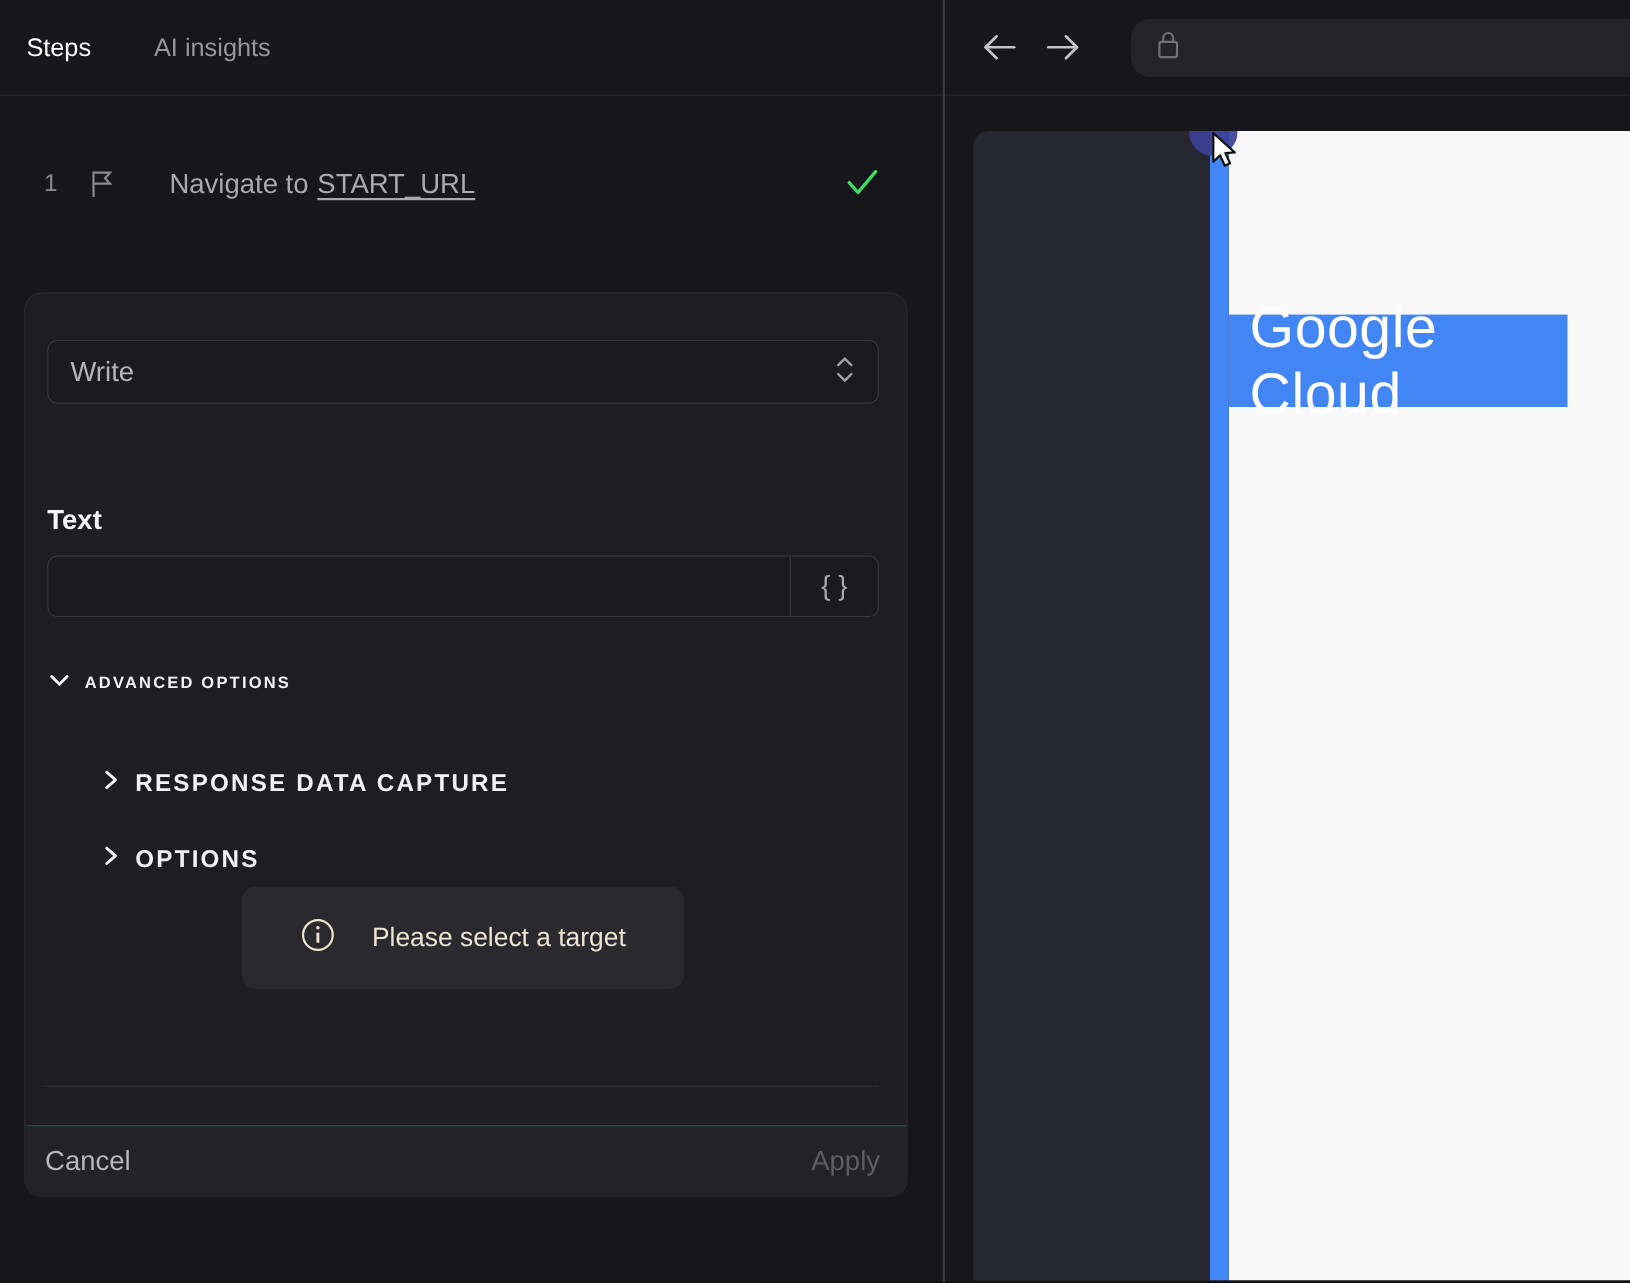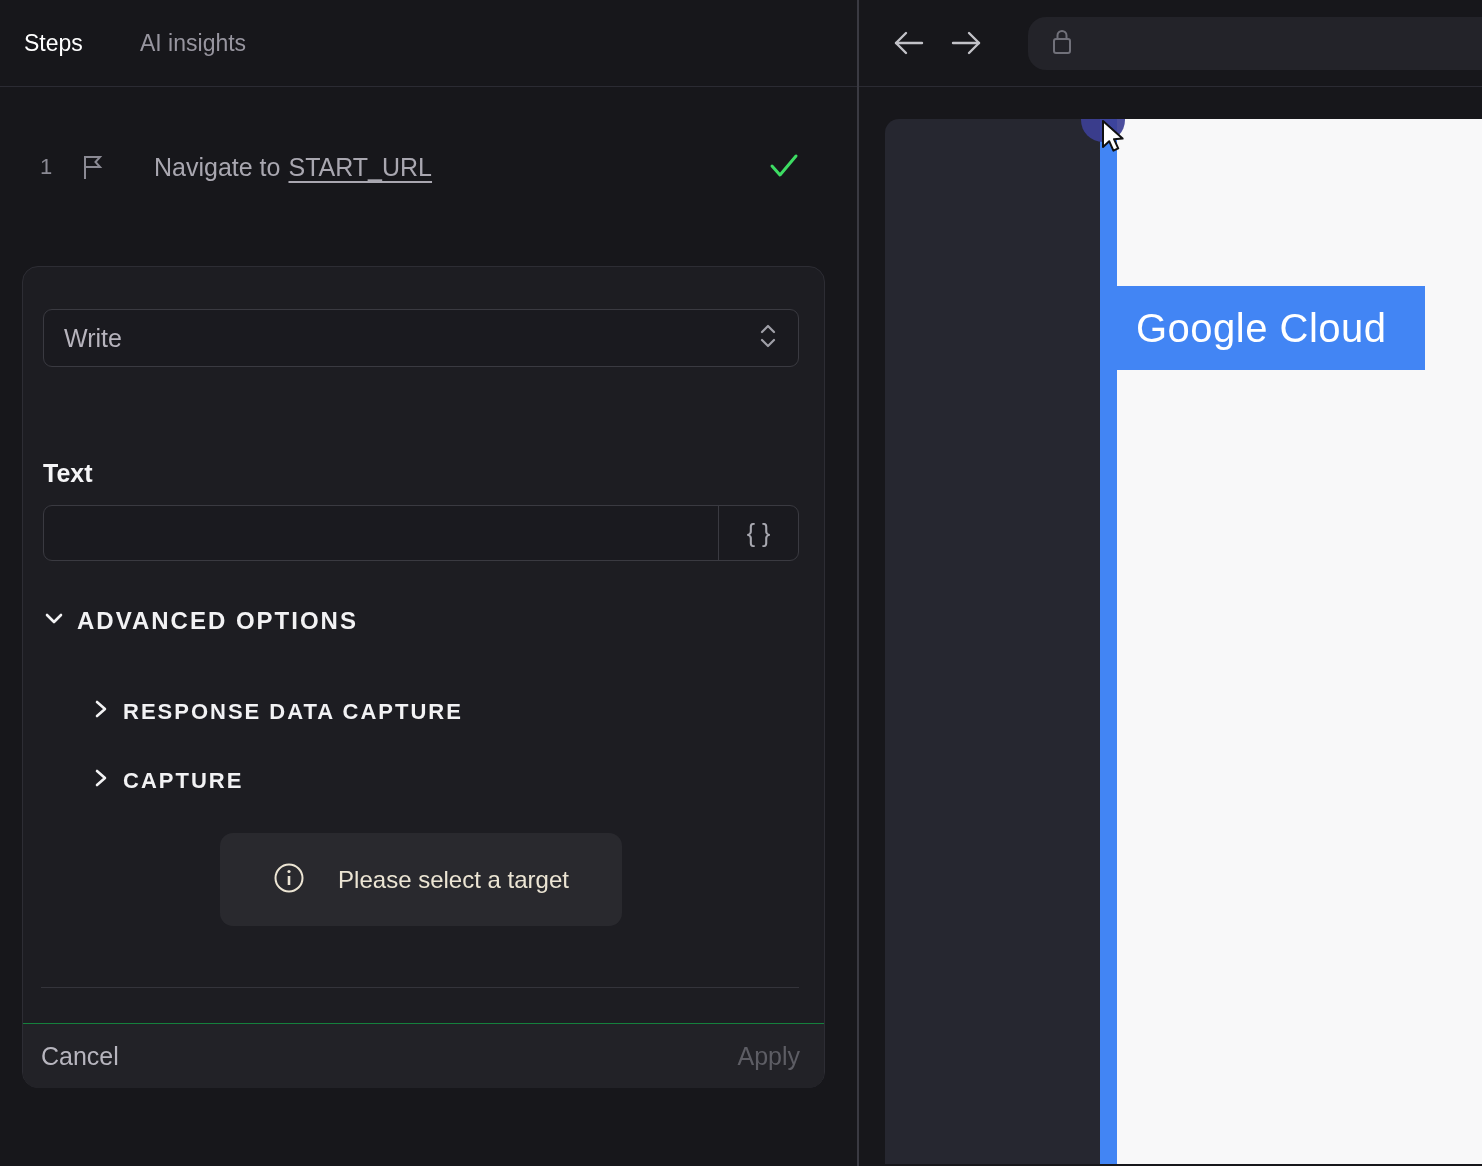--- a/index.html
+++ b/index.html
@@ -31,26 +31,26 @@
   .select .value{flex:1;font-size:25px;color:#b6b3bc;}
   .field-label{position:absolute;left:20px;top:192px;font-size:25px;font-weight:700;color:#f5f5f7;}
   .input-wrap{position:absolute;left:20px;top:238px;width:756px;height:56px;border:1px solid #3a3a41;
               border-radius:9px;background:#1a1a1f;display:flex;align-items:stretch;overflow:hidden;}
   .input-wrap input{flex:1;background:transparent;border:0;outline:none;color:#d6d4dc;font-size:23px;padding:0 16px;}
   .var-btn{width:80px;border-left:1px solid #3a3a41;display:flex;align-items:center;justify-content:center;
            color:#a8a8b0;font-size:25px;cursor:pointer;}
 
   .section-row{position:absolute;display:flex;align-items:center;gap:12px;color:#f2f2f4;
                font-weight:700;letter-spacing:2px;cursor:pointer;}
-  .adv-row{left:20px;top:340px;font-size:24px;}
+  .adv-row{left:20px;top:340px;font-size:15px;}
   .sub-row{left:68px;font-size:22px;}
   .sub-row.r1{top:431px;}
   .sub-row.r2{top:500px;}
 
-  .notice{position:absolute;left:197px;top:566px;width:402px;height:93px;background:#29292e;
+  .notice{position:absolute;left:197px;top:539px;width:402px;height:93px;background:#29292e;
           border-radius:13px;display:flex;align-items:center;justify-content:center;gap:33px;}
   .notice .txt{font-size:24px;color:#ece5d4;}
 
   .inset-divider{position:absolute;left:18px;top:720px;width:758px;height:1px;background:#34343b;}
 
   .card-footer{position:absolute;left:0;top:756px;width:801px;height:65px;background:#222227;
                border-top:1px solid #15803d;border-radius:0 0 15px 15px;}
   .btn-cancel{position:absolute;left:18px;top:0;height:65px;display:flex;align-items:center;
               font-size:25px;color:#b7b5be;cursor:pointer;}
   .btn-apply{position:absolute;right:24px;top:0;height:65px;display:flex;align-items:center;
@@ -64,21 +64,21 @@
           border-radius:18px;display:flex;align-items:center;padding-left:22px;cursor:text;}
 
   .viewport{position:absolute;left:885px;top:119px;width:597px;height:1045px;background:#262730;
             border-top-left-radius:14px;overflow:hidden;}
   .vp-white{position:absolute;left:232px;top:0;width:365px;height:1045px;background:#f8f8f9;}
   .vp-strip{position:absolute;left:215px;top:0;width:17px;height:1045px;background:#4285f4;}
   .vp-dot{position:absolute;left:196px;top:-21px;width:44px;height:44px;border-radius:50%;
           background:#3c3f95;opacity:0.92;}
   .banner{position:absolute;left:232px;top:167px;width:308px;height:84px;background:#4285f4;
           display:flex;align-items:center;padding-left:19px;}
-  .banner .txt{color:#ffffff;font-size:40px;font-weight:500;letter-spacing:0.5px;}
+  .banner .txt{color:#ffffff;font-size:52px;font-weight:500;letter-spacing:0.5px;}
   .cursor{position:absolute;left:216px;top:1px;}
 </style>
 </head>
 <body>
 
 <div id="root">
 
   <div class="tab active" style="left:24px;">Steps</div>
   <div class="tab inactive" style="left:140px;">AI insights</div>
   <div class="topbar-divider"></div>
@@ -138,21 +138,21 @@
       </span>
       <span>RESPONSE DATA CAPTURE</span>
     </div>
 
     <div class="section-row sub-row r2">
       <span>
         <svg width="20" height="22" viewBox="0 0 20 22" fill="none" stroke="#f2f2f4" stroke-width="2.6" stroke-linecap="round" stroke-linejoin="round">
           <path d="M6 4 L14 11 L6 18"></path>
         </svg>
       </span>
-      <span>CAPTURE</span>
+      <span>OPTIONS</span>
     </div>
 
     <div class="notice">
       <span>
         <svg width="32" height="32" viewBox="0 0 32 32" fill="none" stroke="#ece5d4" stroke-width="2">
           <circle cx="16" cy="16" r="13.5"></circle>
           <path d="M16 14 V 23" stroke-width="2.6"></path>
           <circle cx="16" cy="9.5" r="1.6" fill="#ece5d4" stroke="none"></circle>
         </svg>
       </span>

